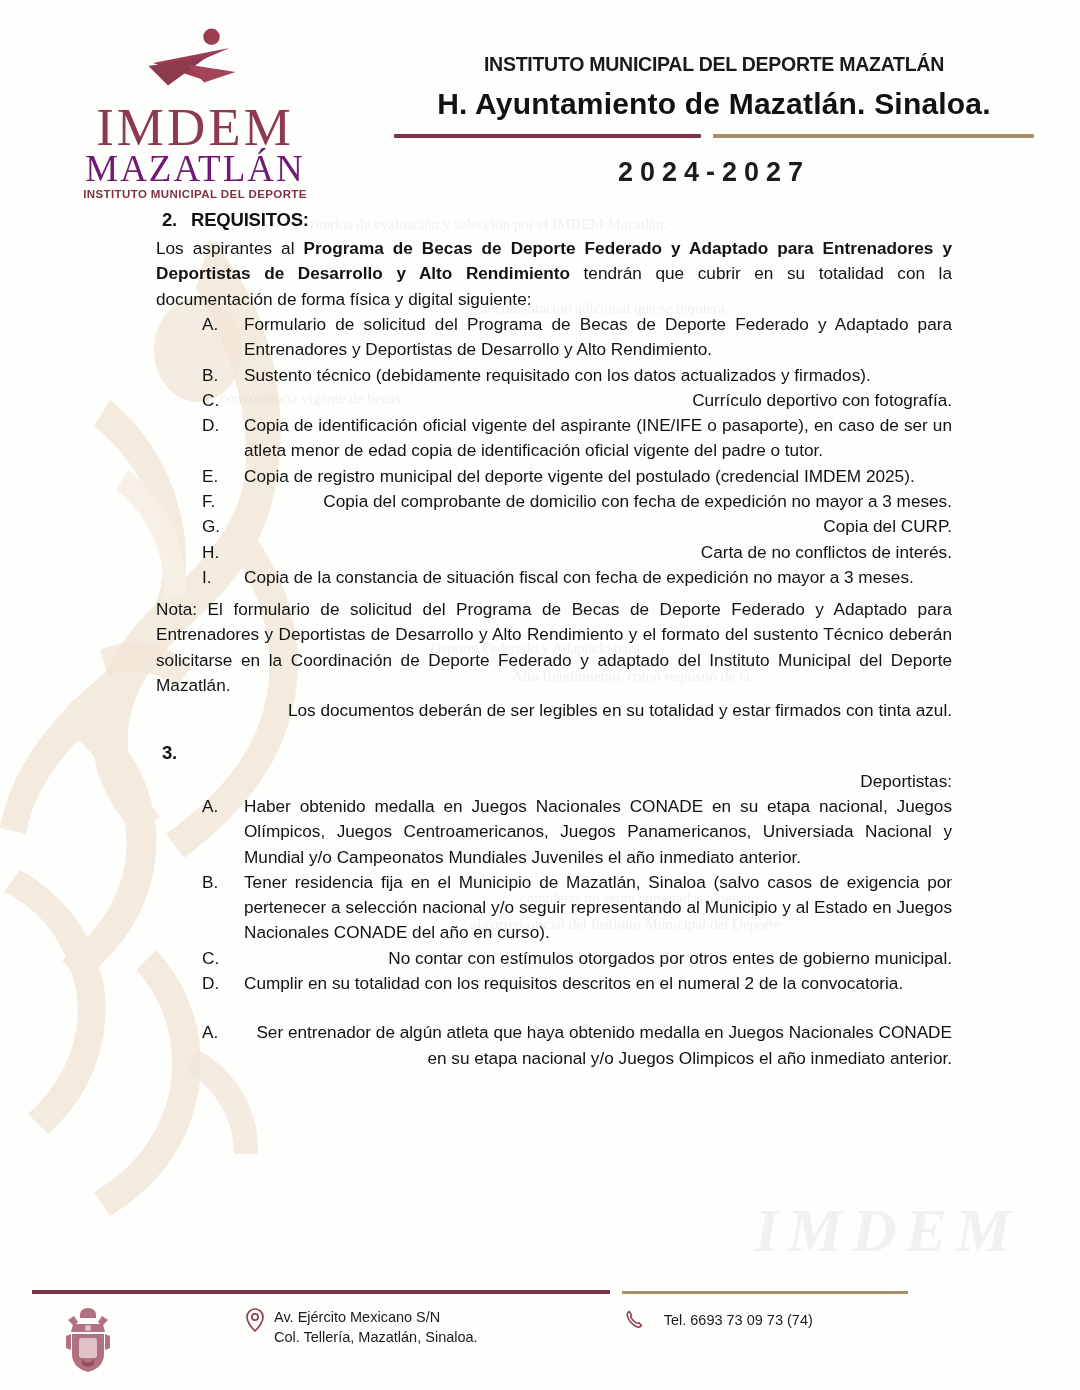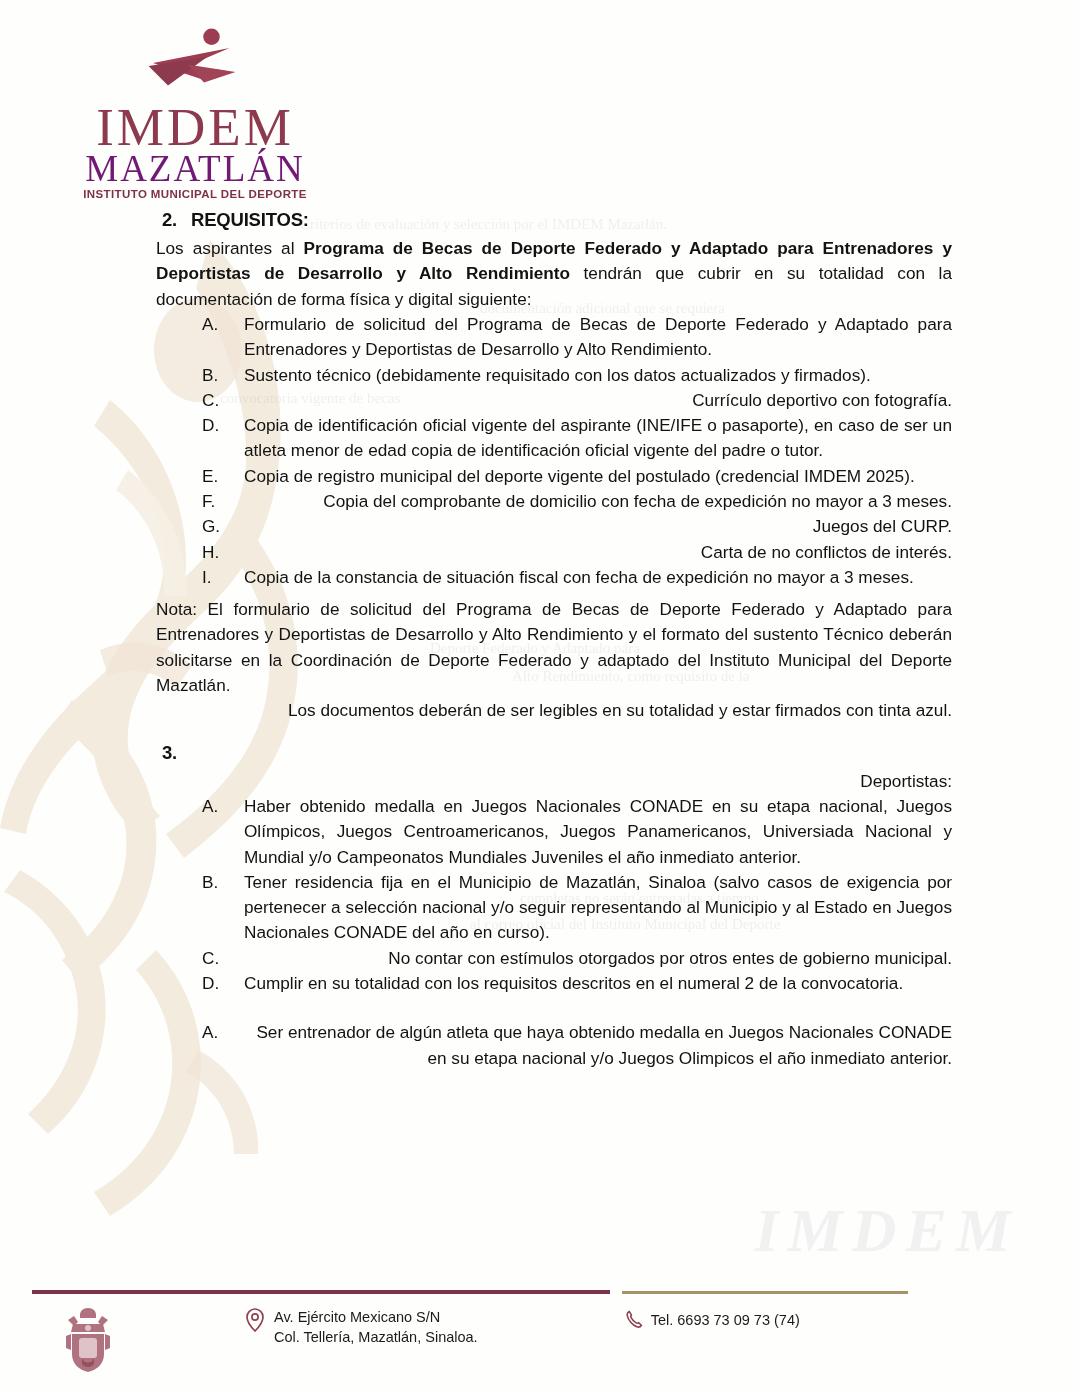--- a/index.html
+++ b/index.html
@@ -254,21 +254,21 @@
     align-items: flex-start;
     gap: 10px;
     margin-left: 130px;
     font-size: 14.5px;
     line-height: 1.36;
     color: #1b1b1b;
   }
   .f-tel {
     display: flex;
     align-items: center;
-    gap: 8px;
+    gap: 21px;
     margin-left: 148px;
     font-size: 14.5px;
     color: #1b1b1b;
     padding-top: 2px;
   }
   .ico { display: block; }
 </style>
 </head>
 <body>
 
@@ -312,20 +312,29 @@
         <circle cx="102" cy="13" r="11" fill="#9c3d52"></circle>
         <path d="M24 48 L126 28 L70 52 L120 58 L96 72 Z" fill="#9c3d52"></path>
         <path d="M18 52 L96 40 L44 78 Z" fill="#8e3a4e"></path>
         <path d="M70 50 L134 60 L92 74 Z" fill="#a24457"></path>
       </svg>
       <div class="logo-imdem">IMDEM</div>
       <div class="logo-mazatlan">MAZATLÁN</div>
       <div class="logo-sub">INSTITUTO MUNICIPAL DEL DEPORTE</div>
     </div>
 
+    <div class="header-right">
+      <div class="hdr-institute">INSTITUTO MUNICIPAL DEL DEPORTE MAZATLÁN</div>
+      <div class="hdr-ayto">H. Ayuntamiento de Mazatlán. Sinaloa.</div>
+      <div class="hdr-rules">
+        <div class="rule-maroon"></div>
+        <div class="rule-gold"></div>
+      </div>
+      <div class="hdr-years">2024-2027</div>
+    </div>
   </div>
 
   <div class="content">
 
     <div class="sec-heading">
       <span class="num">2.</span>
       <span>REQUISITOS:</span>
     </div>
 
     <p class="para"><span>Los aspirantes al </span><span class="lead-strong">Programa de Becas de Deporte Federado y Adaptado para Entrenadores y Deportistas de Desarrollo y Alto Rendimiento</span><span> tendrán que cubrir en su totalidad con la documentación de forma física y digital siguiente:</span></p>
@@ -350,21 +359,21 @@
       <li>
         <span class="marker">E.</span>
         <span class="itxt">Copia de registro municipal del deporte vigente del postulado (credencial IMDEM 2025).</span>
       </li>
       <li>
         <span class="marker">F.</span>
         <span class="itxt nojust">Copia del comprobante de domicilio con fecha de expedición no mayor a 3 meses.</span>
       </li>
       <li>
         <span class="marker">G.</span>
-        <span class="itxt nojust">Juegos del CURP.</span>
+        <span class="itxt nojust">Copia del CURP.</span>
       </li>
       <li>
         <span class="marker">H.</span>
         <span class="itxt nojust">Carta de no conflictos de interés.</span>
       </li>
       <li>
         <span class="marker">I.</span>
         <span class="itxt">Copia de la constancia de situación fiscal con fecha de expedición no mayor a 3 meses.</span>
       </li>
     </ol>

